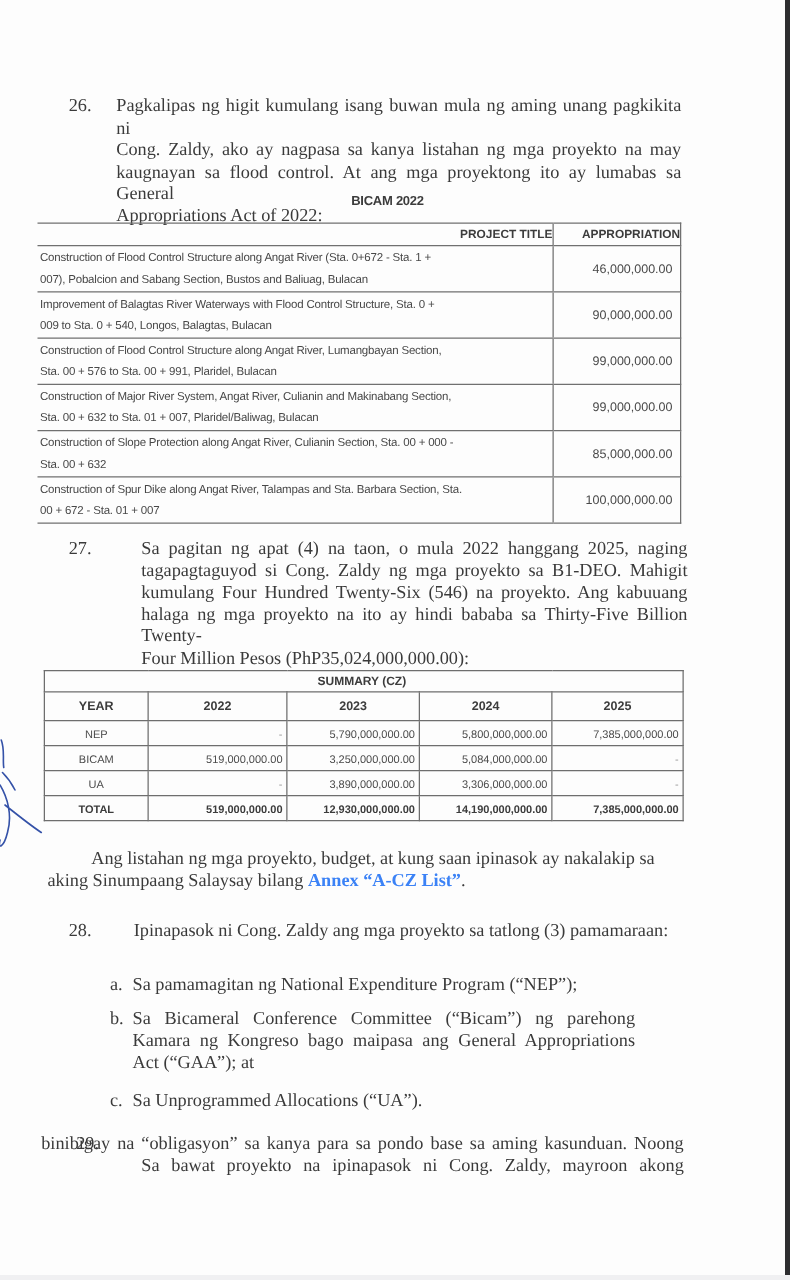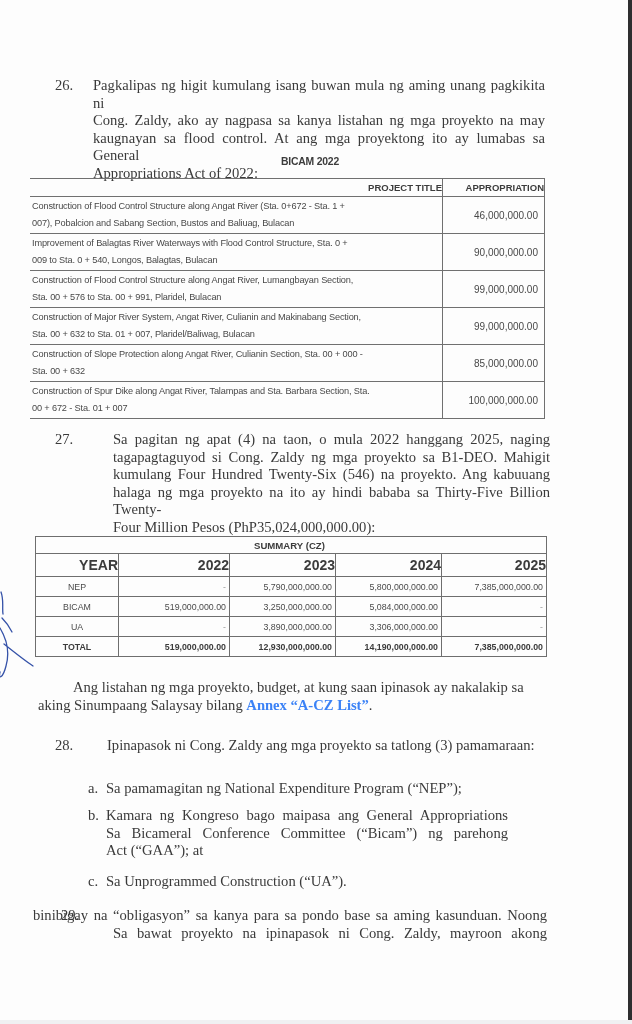--- a/index.html
+++ b/index.html
@@ -34,21 +34,21 @@
   .t1 td, .t1 th { border-top: 1.3px solid #707070; border-bottom: 1.3px solid #707070; padding: 0; }
   .t1 th { font-size: 9.5px; font-weight: bold; height: 17px; text-align: right; color: #3c3c3c; margin-top: 24px; }
   .t1 td.title { font-size: 9.2px; line-height: 16.6px; height: 36px; padding-left: 2px; vertical-align: middle; letter-spacing: -0.15px; }
   .t1 td.amt { font-size: 10px; text-align: right; padding-right: 6px; border-left: 1.3px solid #707070; border-right: 1.3px solid #707070; width: 95px; }
   .t1 th.amt-h { border-left: 1.3px solid #707070; border-right: 1.3px solid #707070; }
 
   
   .t2 { left: 35px; top: 536px; width: 512px; font-family: "Liberation Sans", sans-serif; color: #4a4a4a; }
   .t2 td, .t2 th { border: 1.3px solid #6e6e6e; padding: 0; }
   .t2 .sum-title { height: 16px; font-size: 9.6px; font-weight: bold; text-align: center; color: #3c3c3c; }
-  .t2 th { font-size: 14px; font-weight: bold; height: 22px; text-align: right; color: #3c3c3c; }
+  .t2 th { font-size: 10px; font-weight: bold; height: 22px; text-align: center; color: #3c3c3c; }
   .t2 td { font-size: 8.8px; height: 19px; text-align: right; padding-right: 3px; }
   .t2 td.lbl { text-align: center; padding-right: 0; width: 82px; }
   .t2 tr.total td { font-weight: bold; color: #3c3c3c; }
   .t2 td.dash { color: #9a9a9a; }
 
   .bold { font-weight: bold; color: #3b82f6; }
   .sig { position: absolute; left: 0; top: 580px; }
 </style>
 </head>
 <body>
@@ -196,30 +196,30 @@
 <div class="para" style="left:88px; top:780px; width:460px;">
   <span class="num" style="left:0; top:0;">a.</span>
   <div style="margin-left:18px;">
     <div>Sa pamamagitan ng National Expenditure Program (“NEP”);</div>
   </div>
 </div>
 
 <div class="para" style="left:88px; top:807px; width:420px;">
   <span class="num" style="left:0; top:0;">b.</span>
   <div style="margin-left:18px;">
+    <div style="text-align-last:justify;">Sa Bicameral Conference Committee (“Bicam”) ng parehong</div>
     <div style="text-align-last:justify;">Kamara ng Kongreso bago maipasa ang General Appropriations</div>
-    <div style="text-align-last:justify;">Sa Bicameral Conference Committee (“Bicam”) ng parehong</div>
     <div>Act (“GAA”); at</div>
   </div>
 </div>
 
 <div class="para" style="left:88px; top:873px; width:460px;">
   <span class="num" style="left:0; top:0;">c.</span>
   <div style="margin-left:18px;">
-    <div>Sa Unprogrammed Construction (“UA”).</div>
+    <div>Sa Unprogrammed Allocations (“UA”).</div>
   </div>
 </div>
 
 <div class="para" style="left:33px; top:907px; width:514px;">
   <span class="num" style="left:28px; top:0;">29.</span>
   <div style="text-align-last:justify;">binibigay na “obligasyon” sa kanya para sa pondo base sa aming kasunduan. Noong</div>
   <div style="margin-left:80px; text-align-last:justify;">Sa bawat proyekto na ipinapasok ni Cong. Zaldy, mayroon akong</div>
 </div>
 
 </body></html>

